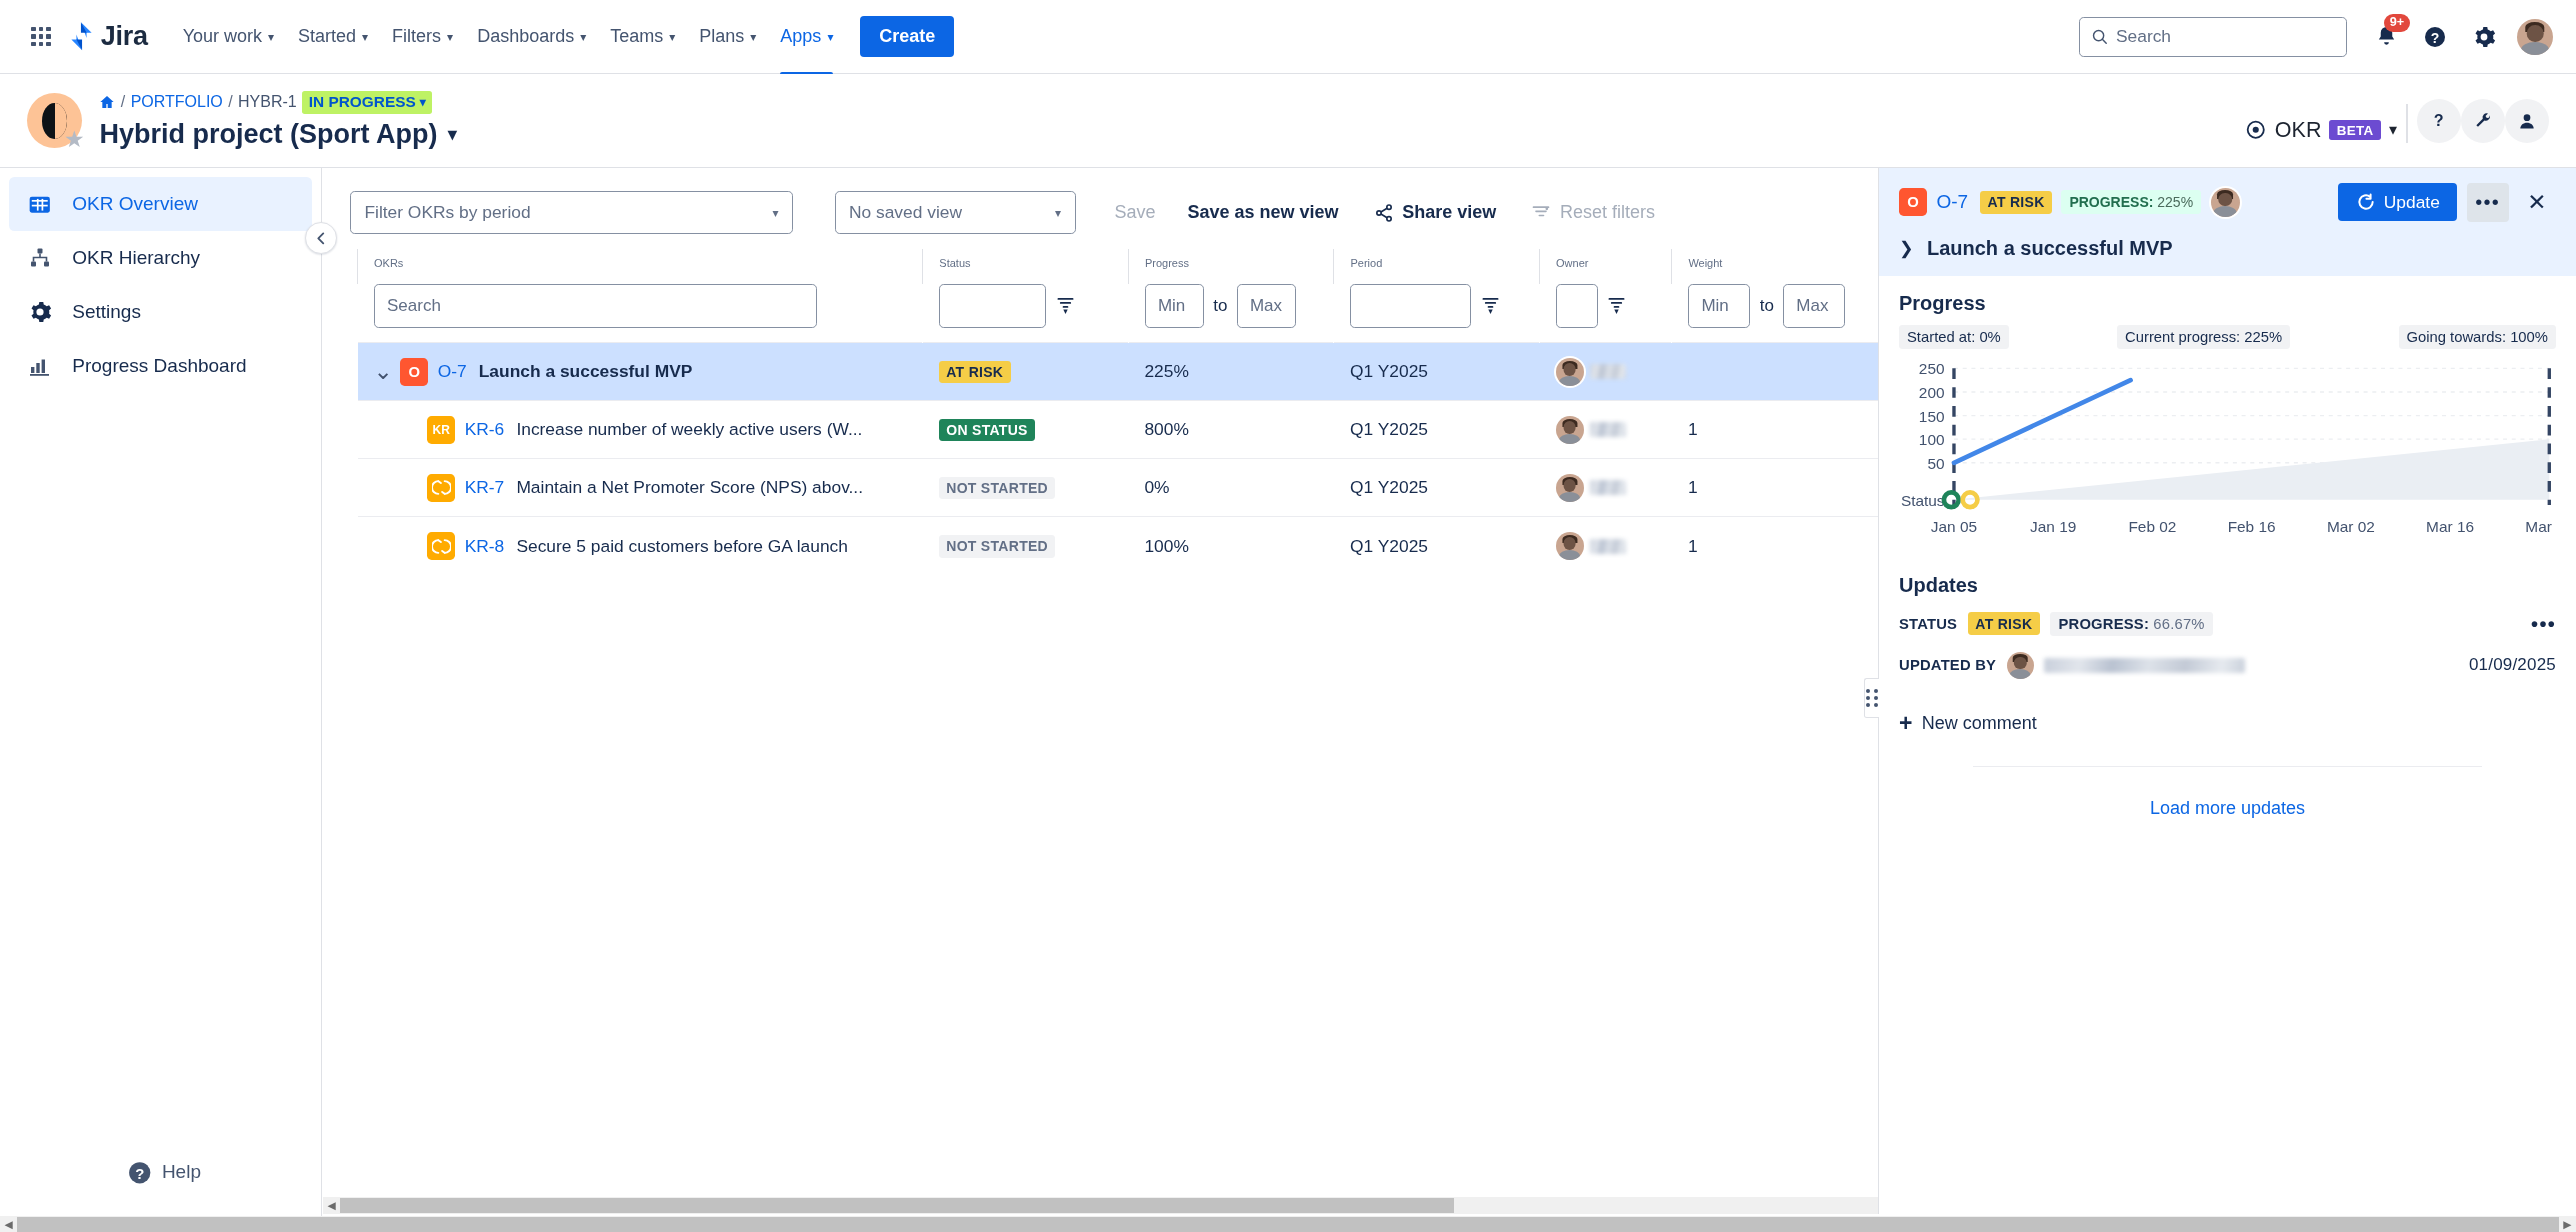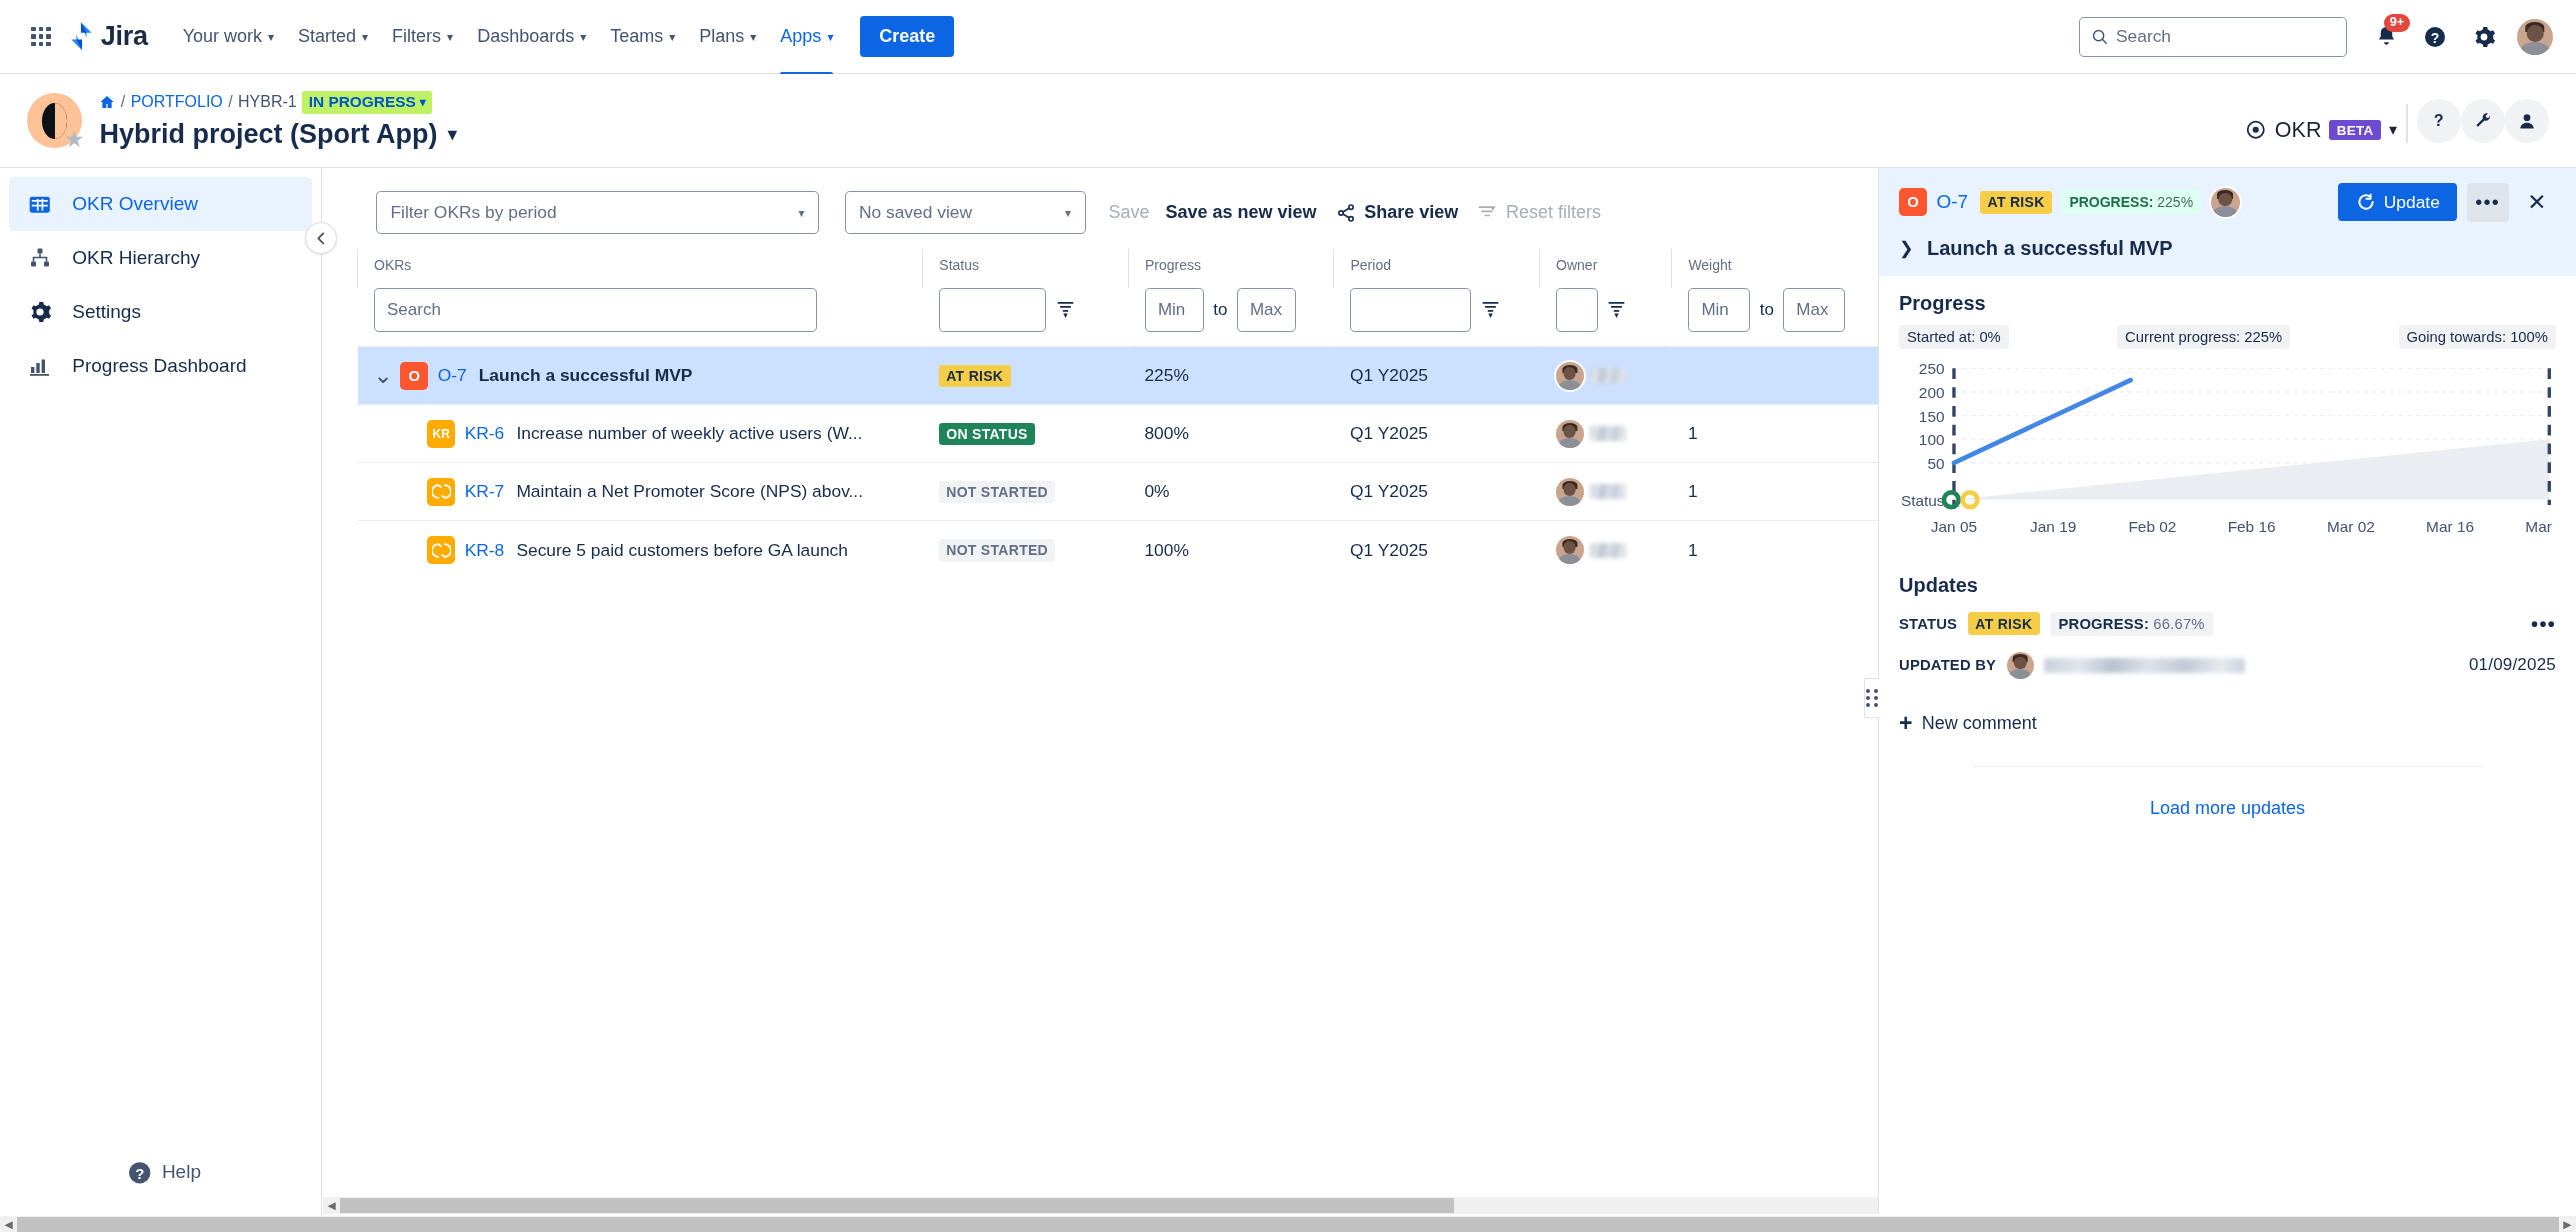--- a/index.html
+++ b/index.html
@@ -100,35 +100,35 @@
   .helpbtn {
     position: absolute; left: 127px; bottom: 48px; display: flex; align-items: center; gap: 9.4px;
     font-size: 19px; color: #44546f; cursor: pointer;
   }
 
   
   #main {
     position: absolute; left: 323px; top: 168px; right: 698px; bottom: 0;
     background: #fff; overflow: hidden;
   }
-  #toolbar { display: flex; align-items: center; padding: 23px 27px 14.8px 27px; margin-left: 26px; }
+  #toolbar { display: flex; align-items: center; gap: 16px; padding: 23px 27px 14.8px 27px; }
   .selectbox {
     height: 43px; border: 1.3px solid #8590a2; border-radius: 4.7px; display: flex; align-items: center;
     justify-content: space-between; padding: 0 13.4px; font-size: 17.4px; color: #626f86; cursor: pointer; background: #fff;
   }
   .sel-period { width: 443px; }
   .sel-view { width: 241px; margin-left: 25.5px; }
   .tbtn { font-size: 18px; font-weight: 600; color: #172b4d; cursor: pointer; display: flex; align-items: center; gap: 8.7px; white-space: nowrap; }
   .tbtn.disabled { color: #a5adba; font-weight: 500; cursor: default; }
 
   
   #tablewrap { padding: 0 0 0 0; }
   table.okrtable { border-collapse: collapse; table-layout: fixed; width: 1550px; margin-left: 34px; }
   table.okrtable th {
-    text-align: left; font-size: 14px; font-weight: 400; color: #626f86;
+    text-align: left; font-size: 11px; font-weight: 400; color: #626f86;
     padding: 8px 0 14.8px 0; border-left: 1.3px solid #dfe1e6; padding-left: 16px; vertical-align: top;
   }
   table.okrtable th:first-child { border-left: 1.3px solid #dfe1e6; }
   .filterrow td { padding: 0 10.7px 14.8px 16px; border-left: 1.3px solid transparent; vertical-align: middle; }
   .finput {
     height: 44px; border: 1.3px solid #8590a2; border-radius: 4.7px; font-size: 17px; color: #626f86;
     display: flex; align-items: center; padding: 0 12px; background: #fff;
   }
   .frow { display: flex; align-items: center; gap: 9.4px; }
   .ficon { flex-shrink: 0; cursor: pointer; }

